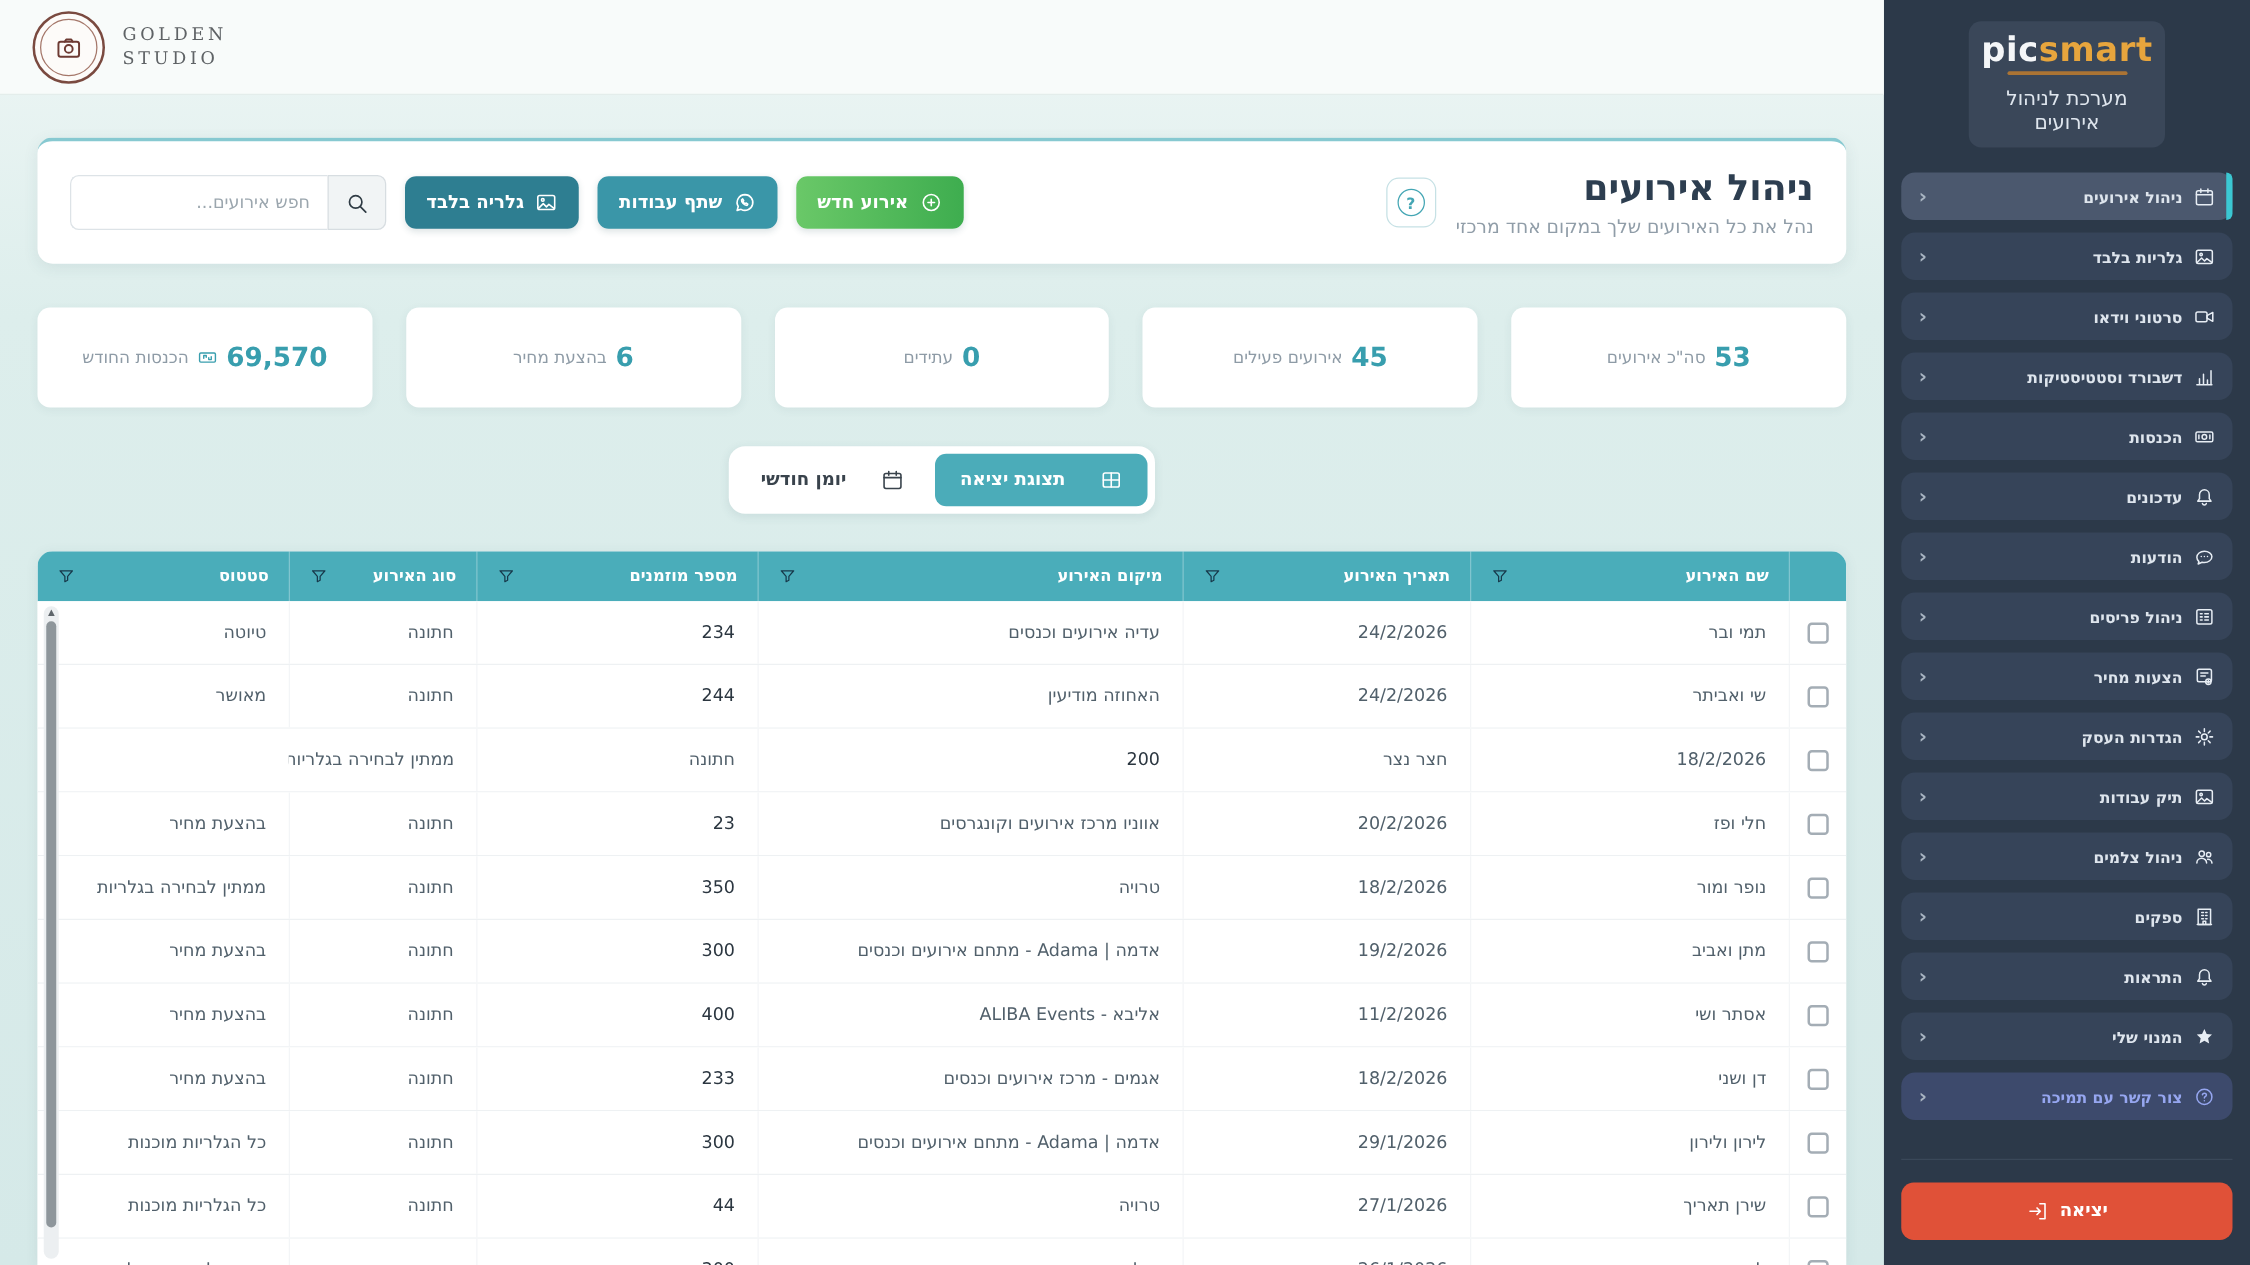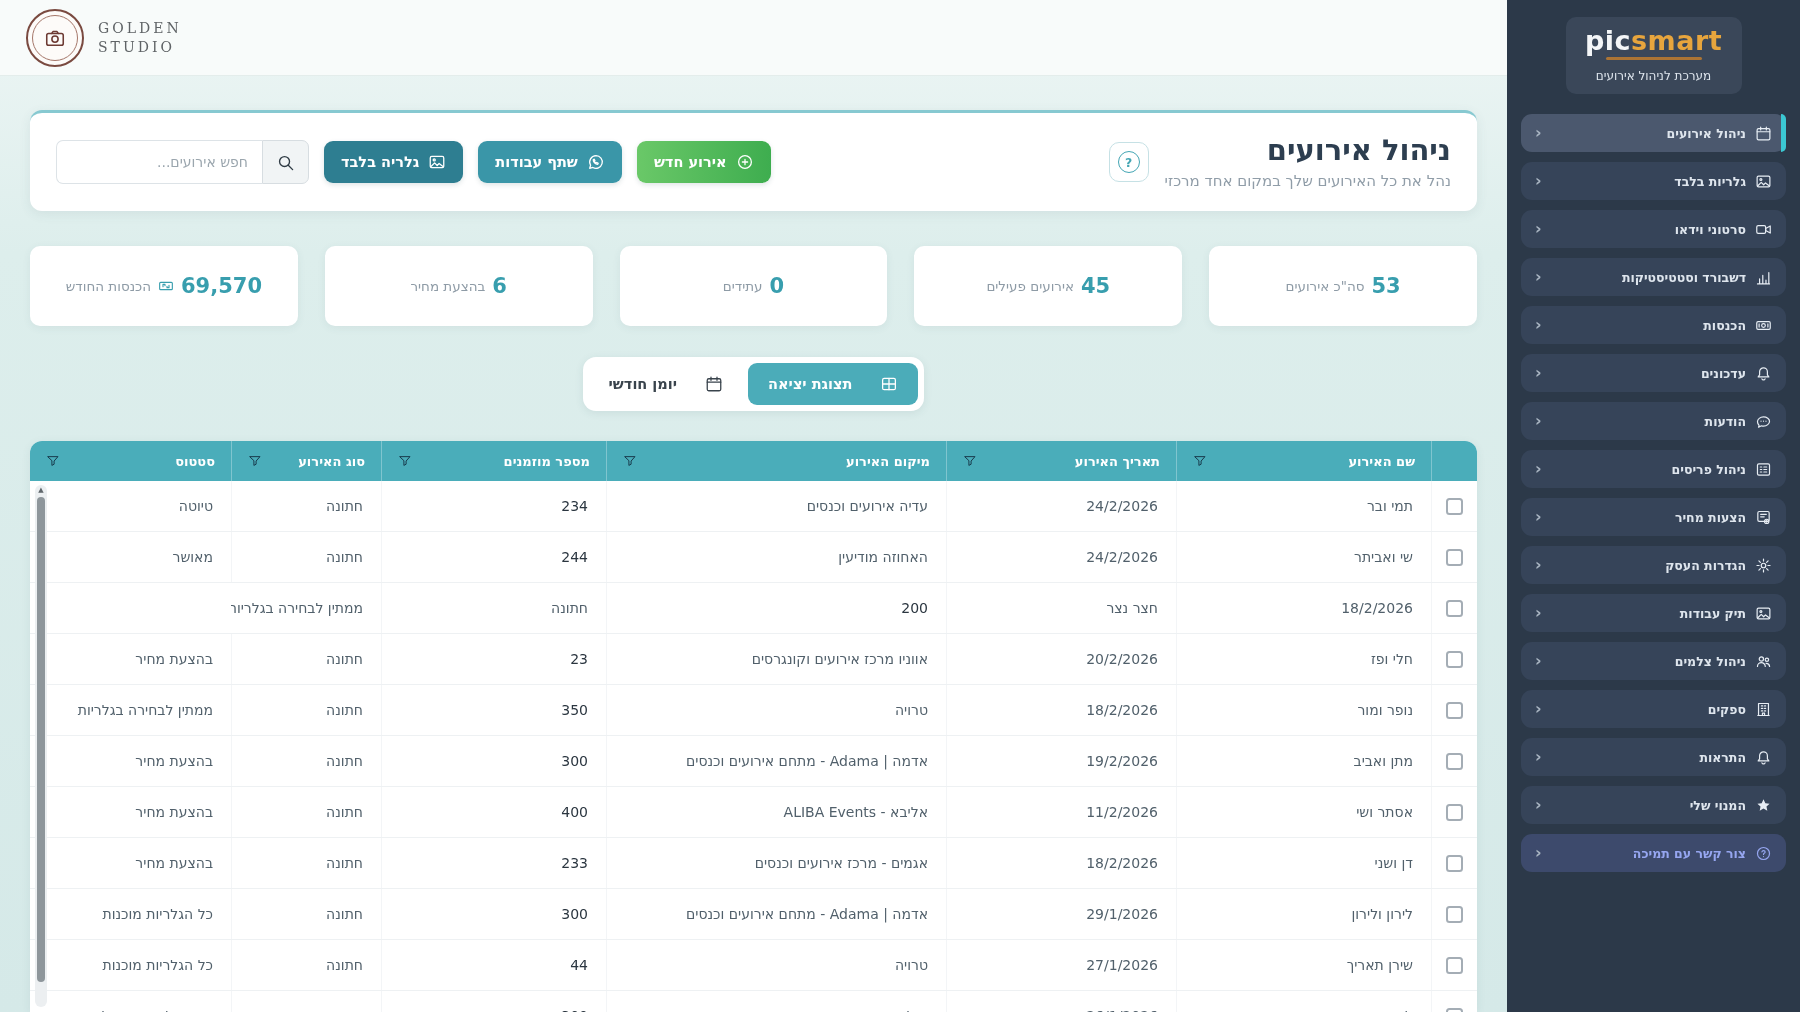--- a/index.html
+++ b/index.html
@@ -6,26 +6,26 @@
   html, body { width: 1800px; height: 1012px; overflow: hidden; }
   body { font-family: "DejaVu Sans", "Liberation Sans", sans-serif; direction: rtl; background:#d8eceb; }
   svg { display:block; }
   svg * { stroke-linecap: round; stroke-linejoin: round; }
   .icon { display:inline-flex; align-items:center; justify-content:center; flex:0 0 auto; }
 
   .app { display:flex; width:100%; height:100%; }
 
   
   .sidebar { width:293px; height:100%; background:#2c3949; display:flex; flex-direction:column; padding:14px 14px 20px; overflow:hidden; }
-  .logo-card { width:176px; margin:3px auto 20px; background:#3a4759; border-radius:10px; padding:10px 10px 11px; text-align:center; }
+  .logo-card { width:157px; margin:3px auto 20px; background:#3a4759; border-radius:10px; padding:10px 10px 11px; text-align:center; }
   .logo-word { direction:ltr; font-size:27px; font-weight:bold; letter-spacing:.5px; line-height:1; }
   .logo-word .pic { color:#f4f6f8; }
   .logo-word .smart { color:#e7a53d; }
   .logo-subline { width:96px; height:3px; background:#c07c2e; opacity:.85; border-radius:2px; margin:3px auto 9px; }
-  .logo-tagline { color:#dfe6ee; font-size:12px; }
+  .logo-tagline { color:#dfe6ee; font-size:16px; }
 
   .nav-list { display:flex; flex-direction:column; gap:10px; }
   .nav-item { position:relative; height:38px; flex:0 0 38px; background:#364459; border-radius:11px; display:flex; align-items:center; padding:0 14px; color:#dee5ed; font-size:12.5px; font-weight:bold; cursor:pointer; }
   .nav-item .nav-ic { width:17px; height:17px; margin-inline-end:9px; color:#e7edf4; }
   .nav-item .nav-ic svg { width:17px; height:17px; }
   .nav-item .chev { margin-inline-start:auto; color:#a9b5c2; font-size:16px; font-weight:bold; line-height:1; }
   .nav-item.active { background:#4b586e; }
   .nav-item.active::after { content:""; position:absolute; right:0; top:0; bottom:0; width:5px; background:#3bc7d2; border-radius:0 11px 11px 0; }
   .nav-item.support { background:#3d4a6c; color:#96a6f0; }
   .nav-item.support .nav-ic { color:#96a6f0; }
@@ -266,20 +266,31 @@
     <span class="icon nav-ic">
             <svg viewBox="0 0 24 24" fill="none" stroke="currentColor" stroke-width="1.7" width="17" height="17">
               <circle cx="12" cy="12" r="8.5"></circle>
               <path d="M9.8 9.6A2.3 2.3 0 0 1 12 7.8c1.3 0 2.3.9 2.3 2 0 1-.6 1.5-1.4 2-.6.4-.9.8-.9 1.5M12 16.4h.01"></path>
             </svg>
           </span>
     <span class="nav-label">צור קשר עם תמיכה</span>
     <span class="chev">‹</span>
   </div>
       </nav>
+    <div class="sidebar-bottom">
+      <button class="logout-btn">
+        <span>יציאה</span>
+        <span class="icon">
+            <svg viewBox="0 0 24 24" fill="none" stroke="currentColor" stroke-width="1.7" width="17" height="17">
+              <path d="M14.5 4H20v16h-5.5"></path>
+              <path d="M4 12h11M11.5 8.5L15 12l-3.5 3.5"></path>
+            </svg>
+          </span>
+      </button>
+    </div>
   </aside>
 
   <div class="main">
     <div class="topbar">
       <div class="brand">
         <div class="brand-badge">
           <div class="brand-badge-inner">
               <svg viewBox="0 0 24 24" fill="none" stroke="currentColor" stroke-width="1.7" width="17" height="17">
                 <path d="M8.5 7l1.3-2h4.4L15.5 7"></path>
                 <rect x="3" y="7" width="18" height="13" rx="2"></rect>

